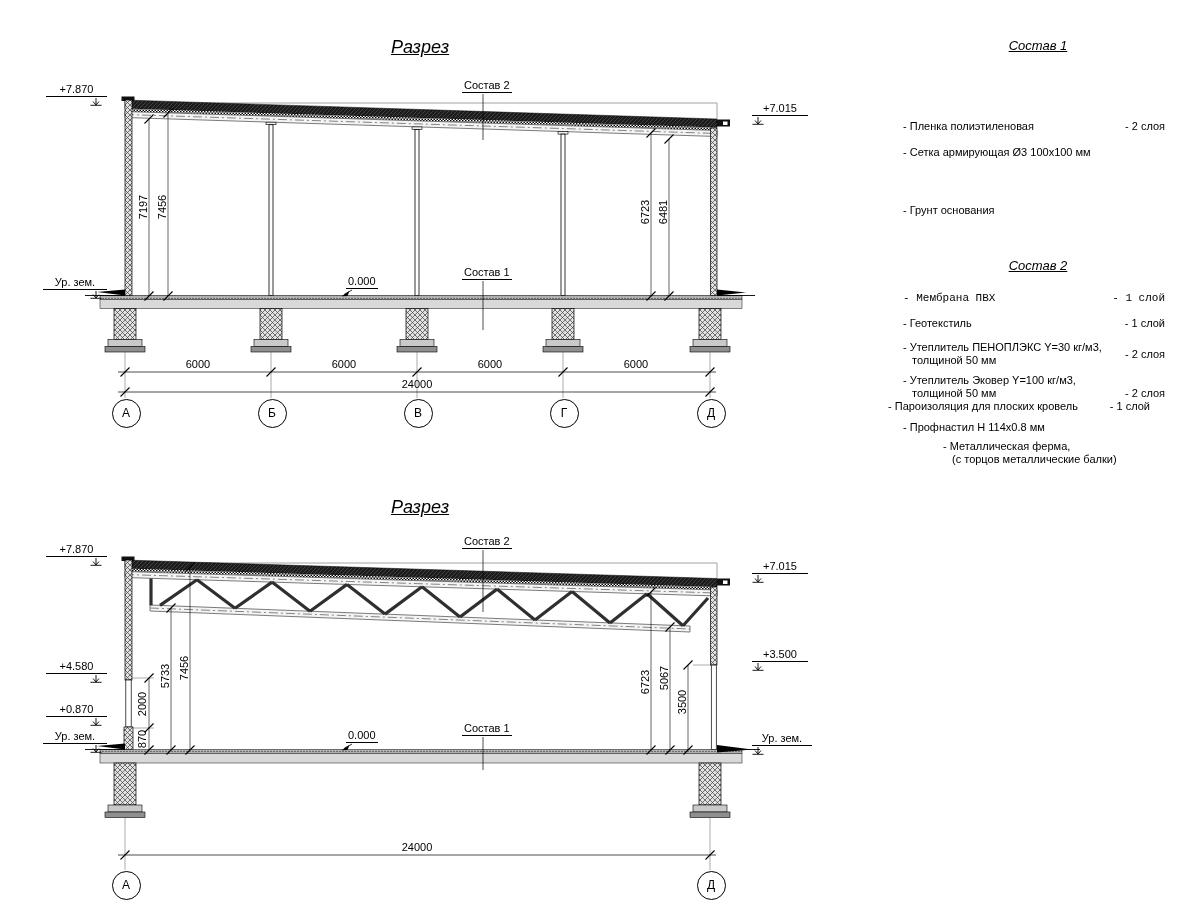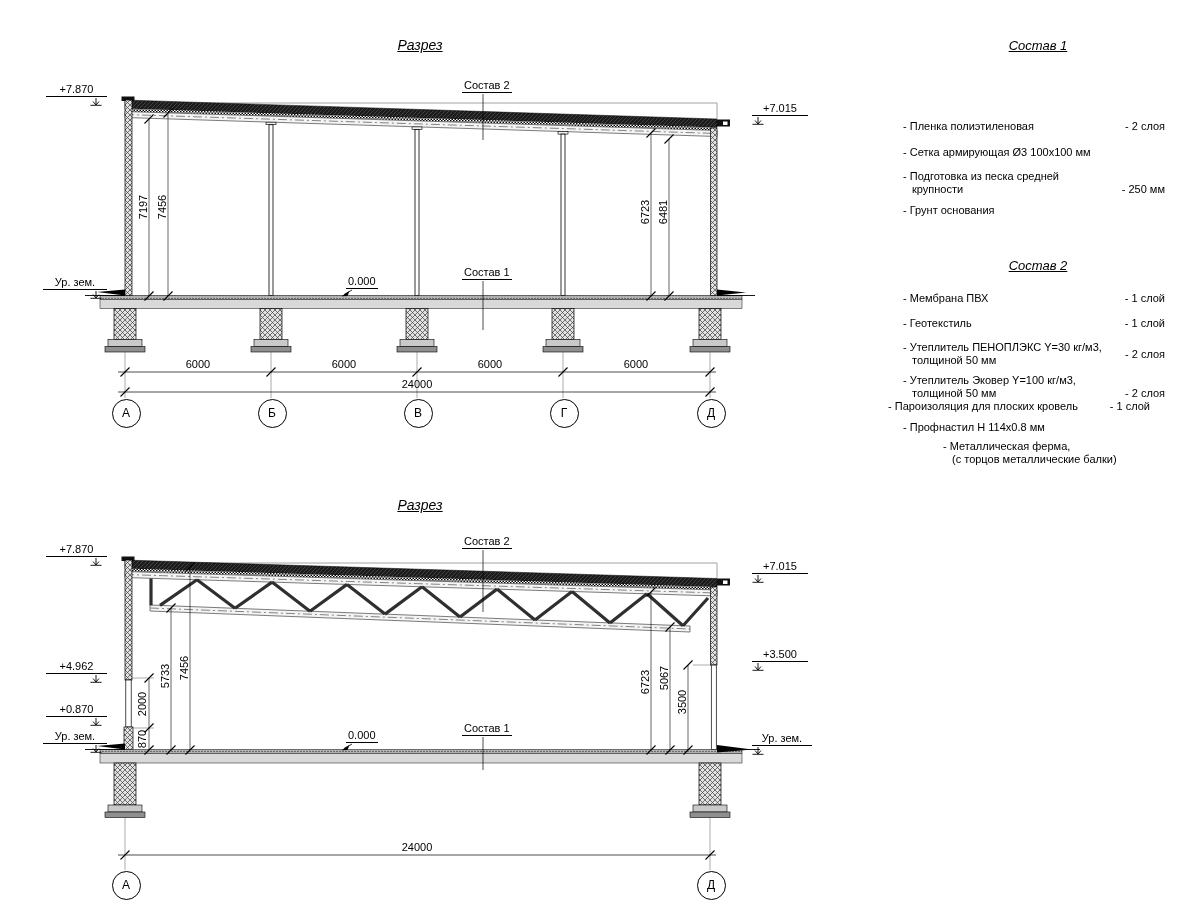--- a/index.html
+++ b/index.html
@@ -1,20 +1,20 @@
 <!DOCTYPE html>
 <html><head>
 <meta charset="utf-8">
 <style>
   html,body{margin:0;padding:0;background:#fff;}
   #canvas{position:relative;width:1200px;height:900px;background:#fff;overflow:hidden;
           font-family:"Liberation Sans",sans-serif;color:#000;}
   .abs{position:absolute;}
   svg{display:block;}
-  .title{font-size:14px;font-style:italic;text-decoration:underline;text-align:center;}
+  .title{font-size:18px;font-style:italic;text-decoration:underline;text-align:center;}
   .elev{font-size:11px;border-bottom:1px solid #000;padding:0 2px 1px 2px;text-align:center;white-space:nowrap;}
   .callout{font-size:11px;border-bottom:1px solid #000;padding:0 2px 1px 2px;text-align:center;white-space:nowrap;}
   .dimh{font-size:11px;text-align:center;white-space:nowrap;}
   .vdim{position:absolute;font-size:11px;white-space:nowrap;transform:translate(-50%,-50%) rotate(-90deg);}
   .bubble{position:absolute;width:27px;height:27px;border:1px solid #000;border-radius:50%;
           background:#fff;display:flex;align-items:center;justify-content:center;font-size:12px;}
   .comp-title{position:absolute;font-size:13px;font-style:italic;text-decoration:underline;text-align:center;white-space:nowrap;}
   .comp-row{position:absolute;display:flex;align-items:flex-end;width:262px;font-size:11px;line-height:13px;}
   .comp-name{white-space:pre-line;padding-left:9px;text-indent:-9px;}
   .comp-val{margin-left:auto;white-space:nowrap;padding-left:6px;}
@@ -224,21 +224,21 @@
   <div class="bubble" style="left:549.5px;top:398.5px;">
       <span>Г</span>
     </div>
   <div class="bubble" style="left:696.5px;top:398.5px;">
       <span>Д</span>
     </div>
 
   <div class="abs title" style="left:370px;top:497px;width:100px;">Разрез</div>
 
   <div class="abs elev" style="left:46px;top:543px;width:57px;">+7.870</div>
-  <div class="abs elev" style="left:46px;top:660px;width:57px;">+4.962</div>
+  <div class="abs elev" style="left:46px;top:660px;width:57px;">+4.580</div>
   <div class="abs elev" style="left:46px;top:703px;width:57px;">+0.870</div>
   <div class="abs elev" style="left:43px;top:730px;width:60px;">Ур. зем.</div>
   <div class="abs elev" style="left:752px;top:560px;width:52px;">+7.015</div>
   <div class="abs elev" style="left:752px;top:648px;width:52px;">+3.500</div>
   <div class="abs elev" style="left:752px;top:732px;width:56px;">Ур. зем.</div>
 
   <div class="abs callout" style="left:462px;top:535px;">Состав 2</div>
   <div class="abs callout" style="left:462px;top:722px;">Состав 1</div>
   <div class="abs callout" style="left:346px;top:729px;">0.000</div>
 
@@ -261,32 +261,27 @@
 
   <div class="comp-title" style="left:998px;top:38px;width:80px;">Состав 1</div>
   <div class="comp-row" style="left:903px;top:120px;">
     <span class="comp-name">- Пленка полиэтиленовая</span>
     <span class="comp-val">- 2 слоя</span>
   </div>
   <div class="comp-row" style="left:903px;top:146px;">
     <span class="comp-name">- Сетка армирующая Ø3 100х100 мм</span>
     <span class="comp-val"></span>
   </div>
-  <div class="comp-row" style="left:903px;top:170px;">
-    <span class="comp-name">- Подготовка из песка средней
-крупности</span>
-    <span class="comp-val">- 250 мм</span>
-  </div>
   <div class="comp-row" style="left:903px;top:204px;">
     <span class="comp-name">- Грунт основания</span>
     <span class="comp-val"></span>
   </div>
 
   <div class="comp-title" style="left:998px;top:258px;width:80px;">Состав 2</div>
-  <div class="comp-row" style="left:903px;top:292px;">
+  <div class="comp-row" style="left:903px;top:292px;font-family:Liberation Mono, monospace;">
     <span class="comp-name">- Мембрана ПВХ</span>
     <span class="comp-val">- 1 слой</span>
   </div>
   <div class="comp-row" style="left:903px;top:317px;">
     <span class="comp-name">- Геотекстиль</span>
     <span class="comp-val">- 1 слой</span>
   </div>
   <div class="comp-row" style="left:903px;top:341px;align-items:center;">
     <span class="comp-name">- Утеплитель ПЕНОПЛЭКС Y=30 кг/м3,
 толщиной 50 мм</span>

